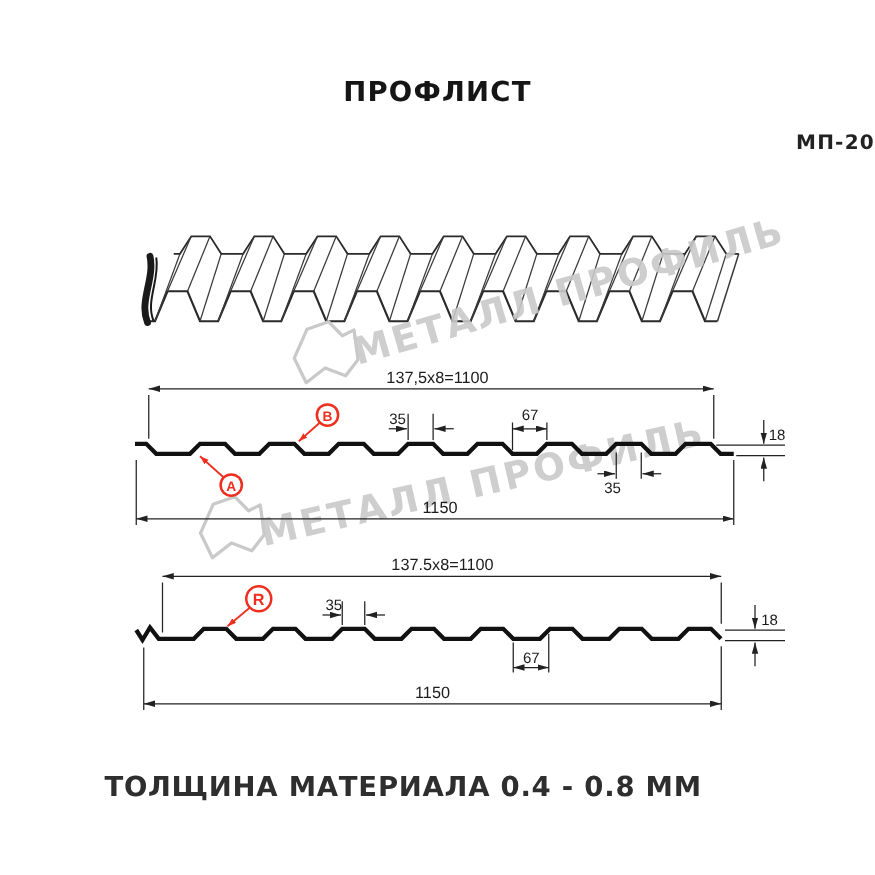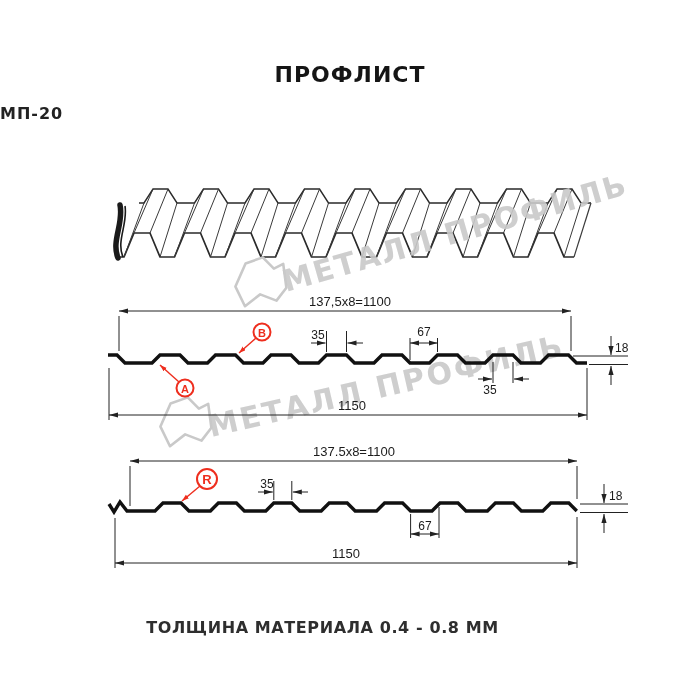--- a/index.html
+++ b/index.html
@@ -1,25 +1,25 @@
 <!DOCTYPE html>
 <html><head>
 <meta charset="utf-8">
 <style>
   html,body{margin:0;padding:0;background:#fff;}
   .page{position:relative;width:700px;height:700px;background:#ffffff;overflow:hidden;
         font-family:"Liberation Sans", sans-serif;}
   .title{position:absolute;left:0;top:62px;width:700px;text-align:center;
          font-family:"DejaVu Sans", sans-serif;font-weight:800;font-size:22px;
          letter-spacing:1px;color:#151515;}
-  .subtitle{position:absolute;left:0;top:104px;width:700px;text-align:left;
+  .subtitle{position:absolute;left:0;top:104px;width:700px;text-align:right;
          font-family:"DejaVu Sans", sans-serif;font-weight:700;font-size:16px;
          letter-spacing:1px;color:#222;}
   .caption{position:absolute;left:0;top:618px;width:645px;text-align:center;
-         font-family:"DejaVu Sans", sans-serif;font-weight:600;font-size:16px;
+         font-family:"DejaVu Sans", sans-serif;font-weight:600;font-size:22px;
          letter-spacing:.6px;color:#2e2e2e;}
   svg{position:absolute;left:0;top:0;}
   .dimtxt{font-family:"Liberation Sans", sans-serif;font-size:12px;fill:#1c1c1c;}
   .dimtxt-big{font-family:"Liberation Sans", sans-serif;font-size:13px;fill:#1c1c1c;}
   .redtxt{font-family:"Liberation Sans", sans-serif;font-weight:bold;fill:#ee2e1e;}
   .wmtxt{font-family:"DejaVu Sans", sans-serif;font-weight:bold;fill:#c9c9c9;opacity:.9;}
   .dline{stroke:#222;stroke-width:1;fill:none;}
   .profile{stroke:#111;stroke-width:3.4;fill:none;stroke-linejoin:miter;}
   .redline{stroke:#ee2e1e;stroke-width:1.4;fill:none;}
   .redcirc{stroke:#ee2e1e;stroke-width:2;fill:none;}

